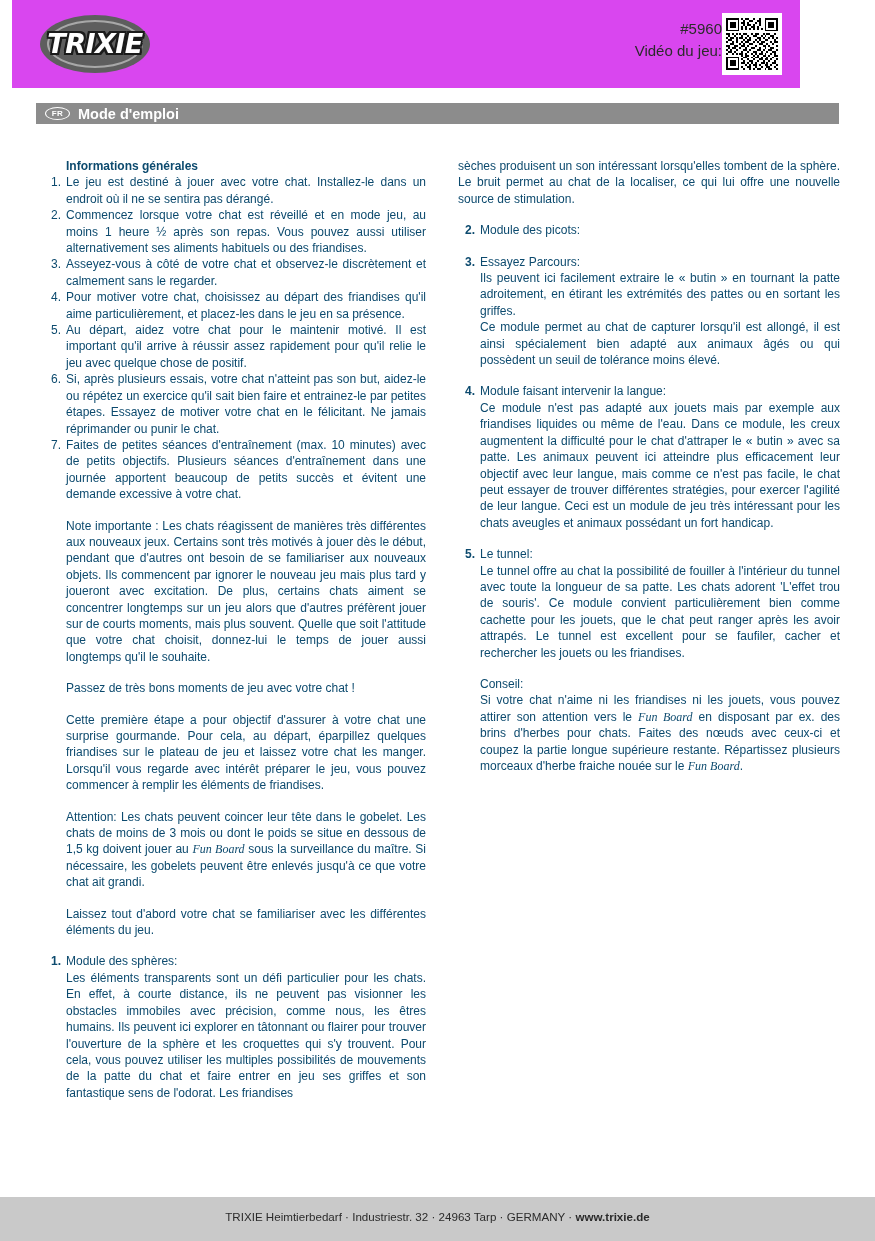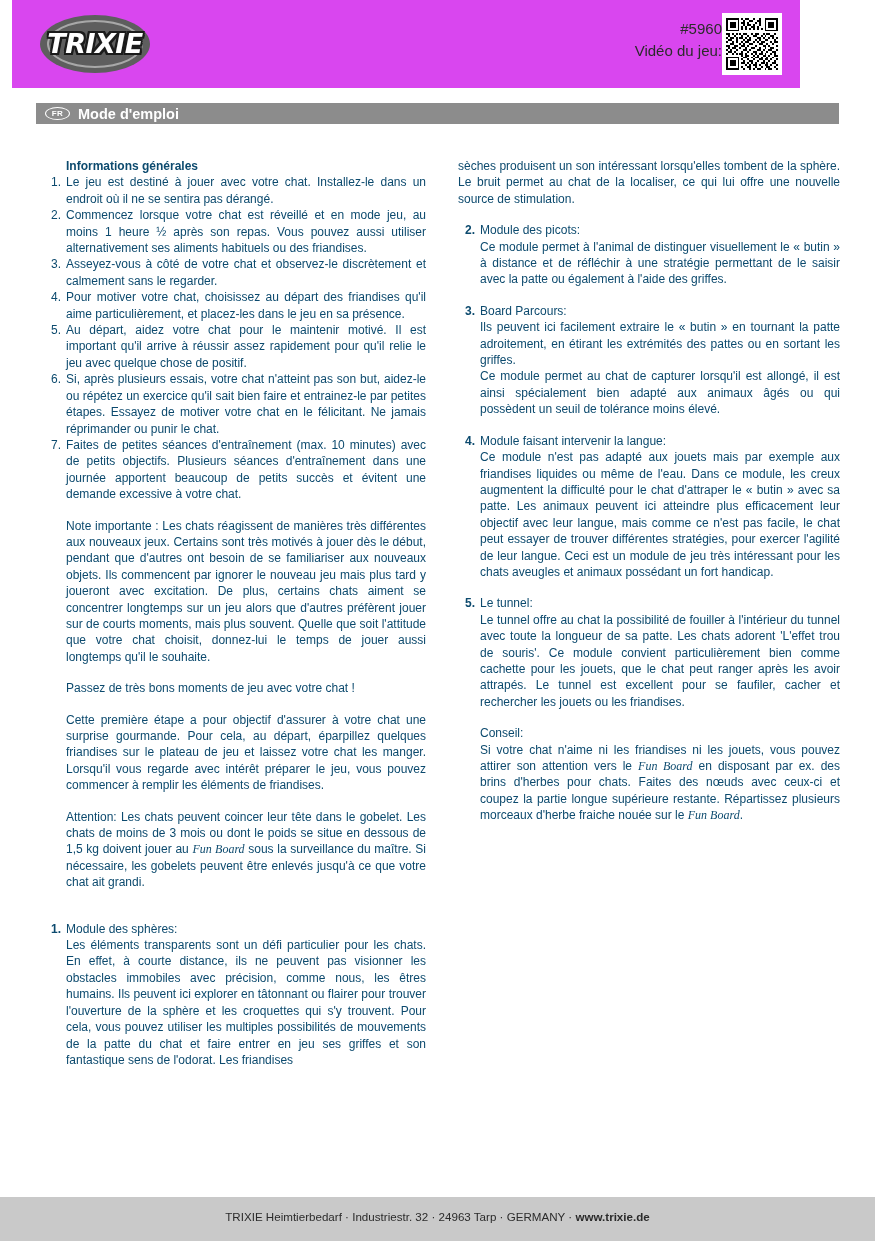--- a/index.html
+++ b/index.html
@@ -485,20 +485,21 @@
     <div class="spacer"></div>
 
     <p class="indented">Cette première étape a pour objectif d'assurer à votre chat une surprise gourmande. Pour cela, au départ, éparpillez quelques friandises sur le plateau de jeu et laissez votre chat les manger. Lorsqu'il vous regarde avec intérêt préparer le jeu, vous pouvez commencer à remplir les éléments de friandises.</p>
 
     <div class="spacer"></div>
 
     <p class="indented"><b>Attention:</b><span> Les chats peuvent coincer leur tête dans le gobelet. Les chats de moins de 3 mois ou dont le poids se situe en dessous de 1,5 kg doivent jouer au </span><span class="it">Fun Board</span><span> sous la surveillance du maître. Si nécessaire, les gobelets peuvent être enlevés jusqu'à ce que votre chat ait grandi.</span></p>
 
     <div class="spacer"></div>
 
+    <p class="indented">Laissez tout d'abord votre chat se familiariser avec les différentes éléments du jeu.</p>
 
     <div class="spacer"></div>
 
     <div class="numitem bold-head">
       <span class="num">1.</span>
       <span class="body"><b>Module des sphères:</b></span>
     </div>
     <p class="indented">Les éléments transparents sont un défi particulier pour les chats. En effet, à courte distance, ils ne peuvent pas visionner les obstacles immobiles avec précision, comme nous, les êtres humains. Ils peuvent ici explorer en tâtonnant ou flairer pour trouver l'ouverture de la sphère et les croquettes qui s'y trouvent. Pour cela, vous pouvez utiliser les multiples possibilités de mouvements de la patte du chat et faire entrer en jeu ses griffes et son fantastique sens de l'odorat. Les friandises</p>
 
   </div>
@@ -506,27 +507,26 @@
   <div class="col col-right">
 
     <p>sèches produisent un son intéressant lorsqu'elles tombent de la sphère. Le bruit permet au chat de la localiser, ce qui lui offre une nouvelle source de stimulation.</p>
 
     <div class="spacer"></div>
 
     <div class="numitem bold-head">
       <span class="num">2.</span>
       <span class="body"><b>Module des picots:</b></span>
     </div>
-    <p class="indented">Ce module permet à l'animal de distinguer visuellement le « butin » à distance et de réfléchir à une stratégie permettant de le saisir avec la patte ou également à l'aide des griffes.</p>
 
     <div class="spacer"></div>
 
     <div class="numitem bold-head">
       <span class="num">3.</span>
-      <span class="body"><b>Board Parcours:</b></span>
+      <span class="body"><b>Essayez Parcours:</b></span>
     </div>
     <p class="indented">Ils peuvent ici facilement extraire le « butin » en tournant la patte adroitement, en étirant les extrémités des pattes ou en sortant les griffes.</p>
     <p class="indented">Ce module permet au chat de capturer lorsqu'il est allongé, il est ainsi spécialement bien adapté aux animaux âgés ou qui possèdent un seuil de tolérance moins élevé.</p>
 
     <div class="spacer"></div>
 
     <div class="numitem bold-head">
       <span class="num">4.</span>
       <span class="body"><b>Module faisant intervenir la langue:</b></span>
     </div>

